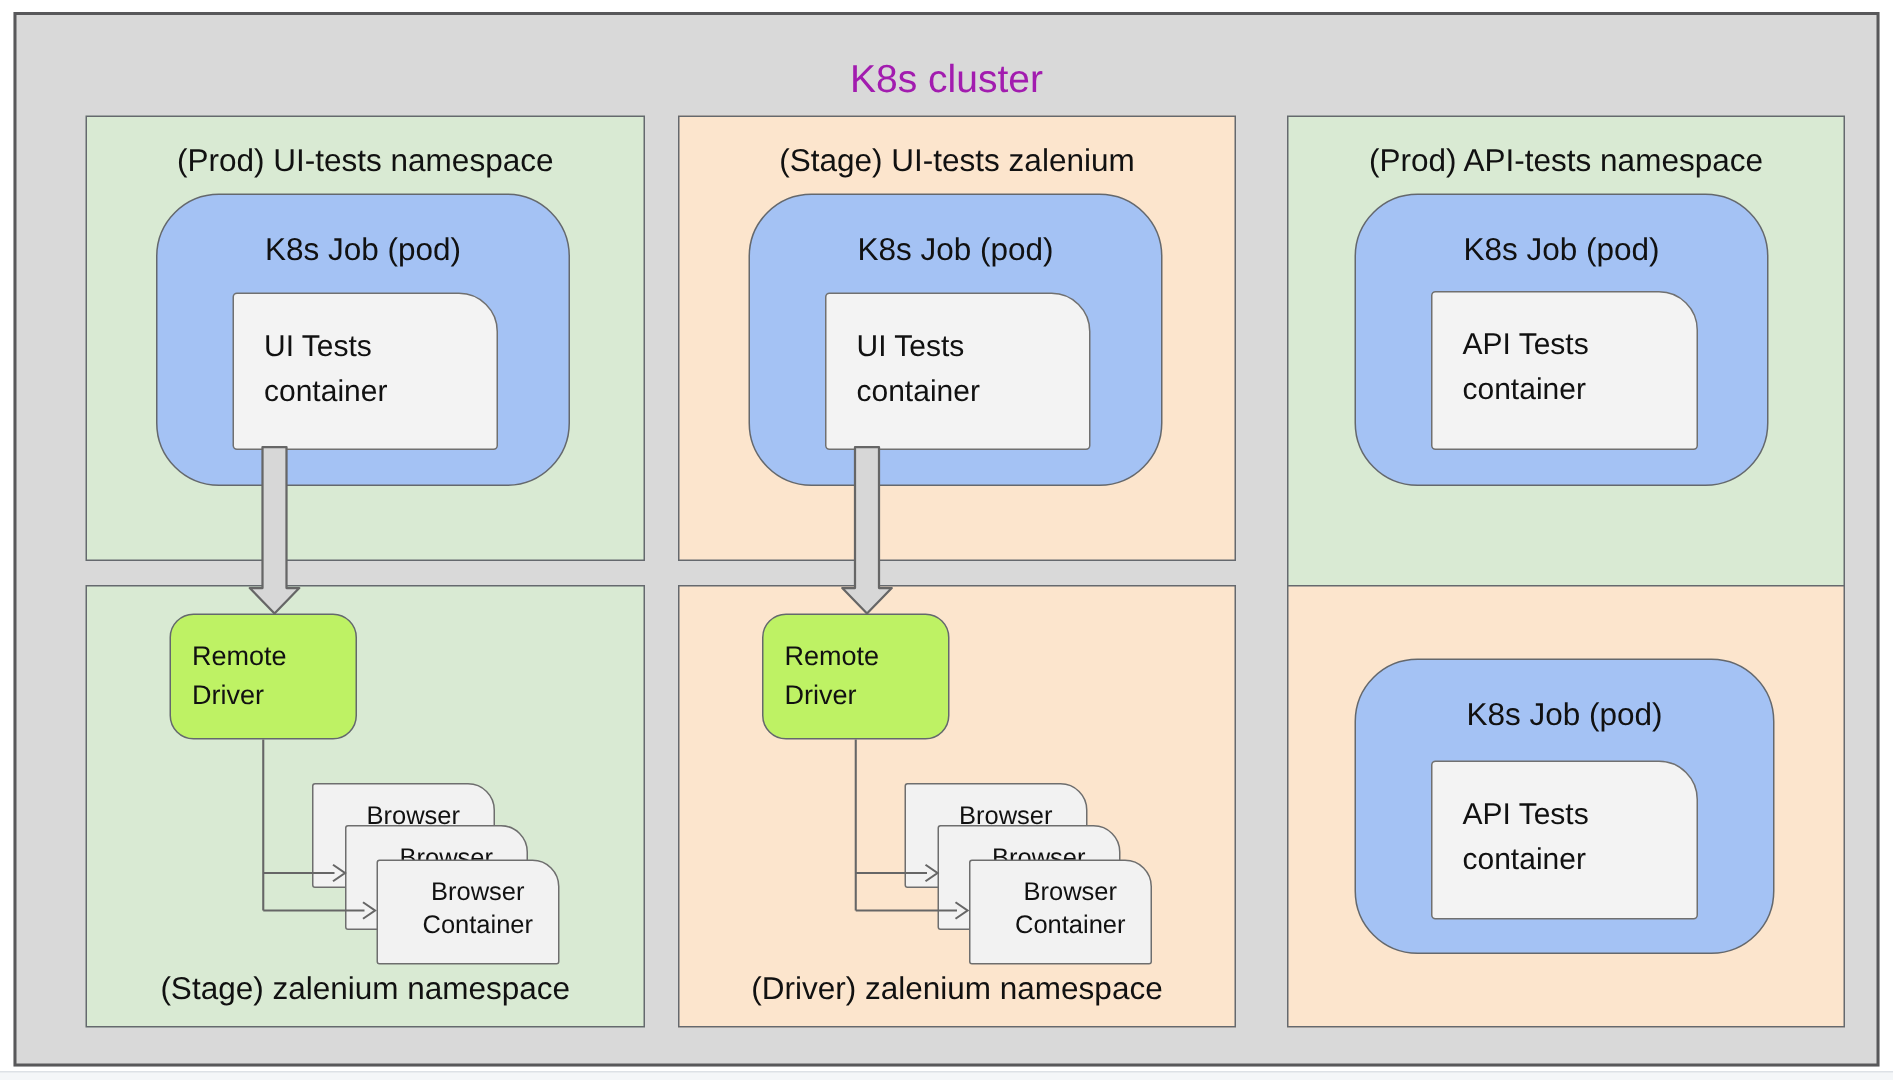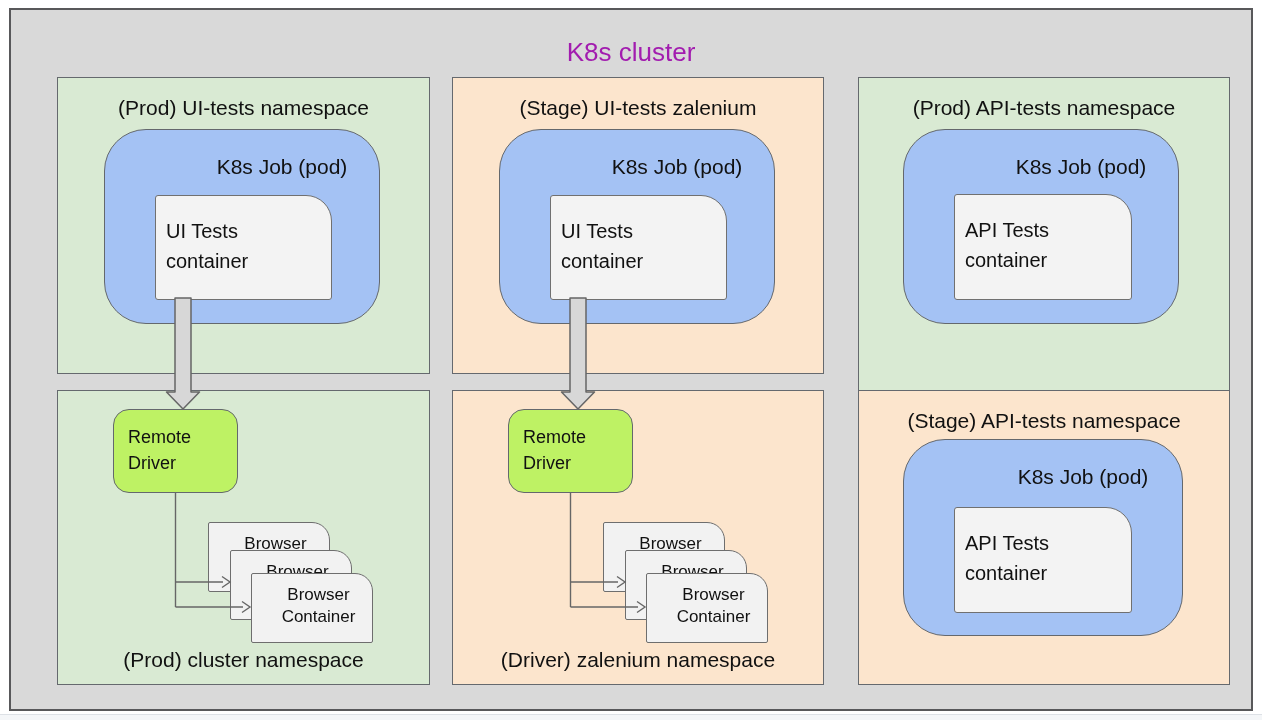--- a/index.html
+++ b/index.html
@@ -25,26 +25,26 @@
     font-size:21px;line-height:24px;white-space:nowrap;
   }
   .ns-label.top{top:18px;}
   .ns-label.bottom{bottom:12px;}
   .job{
     position:absolute;background:#a4c2f4;border:1.5px solid #64686d;
     border-radius:42px;box-sizing:border-box;
   }
   .job-label{
     position:absolute;left:0;top:25px;width:100%;text-align:center;
-    font-size:21px;line-height:24px;white-space:nowrap;padding-left:40px;
+    font-size:21px;line-height:24px;white-space:nowrap;
   }
   .container-box{
     position:absolute;background:#f3f3f3;border:1.5px solid #707070;
     border-radius:3px 26px 3px 3px;box-sizing:border-box;
-    font-size:20px;line-height:30px;padding:20px 0 0 10px;
+    font-size:20px;line-height:30px;padding:20px 0 0 20px;
   }
   .container-box span{display:block;}
   .driver{
     position:absolute;background:#bef264;border:1.5px solid #64686d;
     border-radius:16px;box-sizing:border-box;
     font-size:18px;line-height:26px;padding:14px 0 0 14px;
   }
   .driver span{display:block;}
   .bbox{
     position:absolute;width:122px;height:70px;background:#f2f2f2;
@@ -120,21 +120,21 @@
     </div>
     <svg class="connector-svg" width="373" height="295" viewBox="0 0 373 295">
       <g stroke="#666" stroke-width="1.4" fill="none">
         <path d="M117.5,102 V216"></path>
         <path d="M117.5,191 H165"></path>
         <path d="M164,185.5 L172,191 L164,196.5"></path>
         <path d="M117.5,216 H185"></path>
         <path d="M184,210.5 L192,216 L184,221.5"></path>
       </g>
     </svg>
-    <div class="ns-label bottom">(Prod) cluster namespace</div>
+    <div class="ns-label bottom">(Stage) zalenium namespace</div>
   </div>
 
   <div class="ns orange" style="left:452px;top:390px;width:372px;height:295px;">
     <div class="driver" style="left:55px;top:18px;width:125px;height:84px;">
       <span>Remote</span>
       <span>Driver</span>
     </div>
     <div class="bbox" style="left:150px;top:131px;">
       <span>Browser</span>
       <span>Container</span>
@@ -153,21 +153,20 @@
         <path d="M117.5,191 H165"></path>
         <path d="M164,185.5 L172,191 L164,196.5"></path>
         <path d="M117.5,216 H185"></path>
         <path d="M184,210.5 L192,216 L184,221.5"></path>
       </g>
     </svg>
     <div class="ns-label bottom">(Driver) zalenium namespace</div>
   </div>
 
   <div class="ns orange" style="left:858px;top:390px;width:372px;height:295px;">
-    <div class="ns-label top">(Stage) API-tests namespace</div>
     <div class="job" style="left:44px;top:48px;width:280px;height:197px;">
       <div class="job-label">K8s Job (pod)</div>
       <div class="container-box" style="left:50px;top:67px;width:178px;height:106px;">
         <span>API Tests</span>
         <span>container</span>
       </div>
     </div>
   </div>
 
   <svg class="flow-svg" viewBox="0 0 1262 720">

